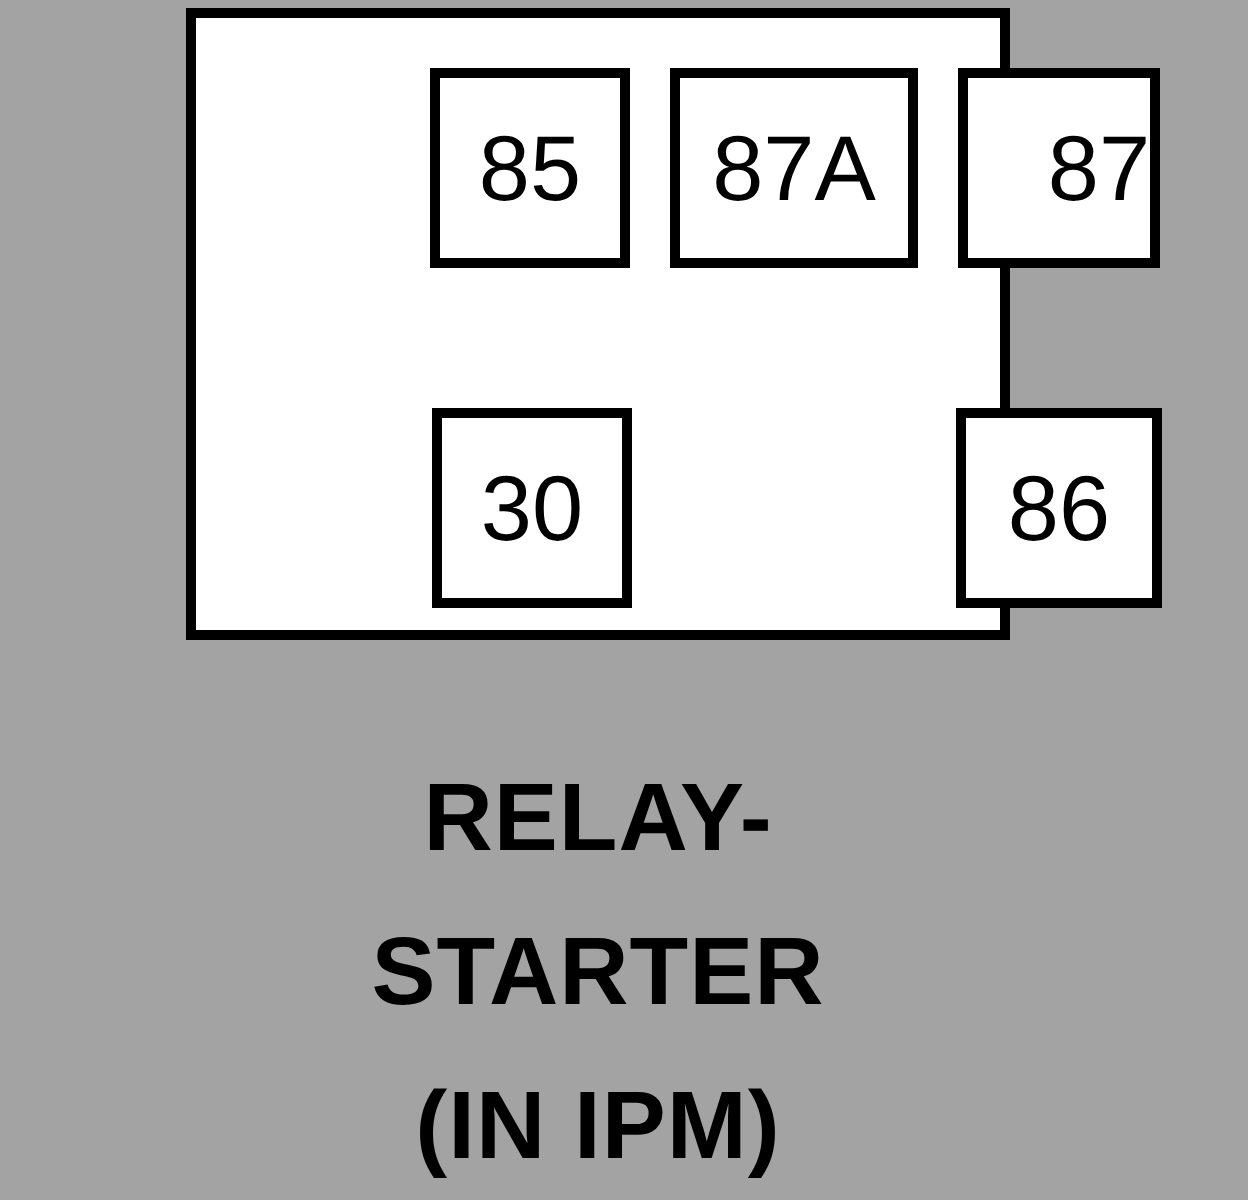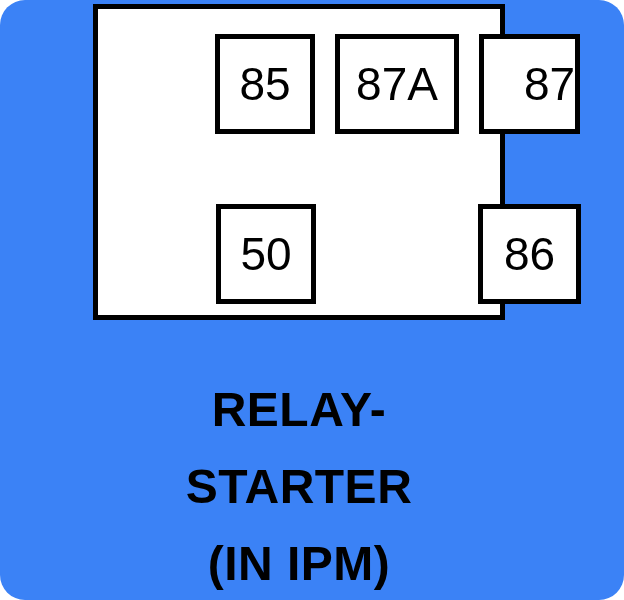--- a/index.html
+++ b/index.html
@@ -4,25 +4,24 @@
 <style>
   html, body {
     margin: 0;
     padding: 0;
     background: #ffffff;
   }
   .canvas {
     position: relative;
     width: 624px;
     height: 600px;
-    background: #3b82f6;
+    background: #a3a3a3;
     font-family: "Liberation Sans", sans-serif;
     color: #000000;
     overflow: hidden;
-    border-radius: 25px;
   }
   .relay-body {
     position: absolute;
     left: 93px;
     top: 4px;
     width: 412px;
     height: 316px;
     border: 5px solid #000000;
     box-sizing: border-box;
     background: #ffffff;
@@ -70,21 +69,21 @@
     <div class="pin pin-85">
       <span>85</span>
     </div>
     <div class="pin pin-87a">
       <span>87A</span>
     </div>
     <div class="pin pin-87">
       <span>87</span>
     </div>
     <div class="pin pin-30">
-      <span>50</span>
+      <span>30</span>
     </div>
     <div class="pin pin-86">
       <span>86</span>
     </div>
   </div>
 
   <div class="caption-line caption-line-2">STARTER</div>
   <div class="caption-line caption-line-1">RELAY-</div>
   <div class="caption-line caption-line-3">(IN IPM)</div>
 

